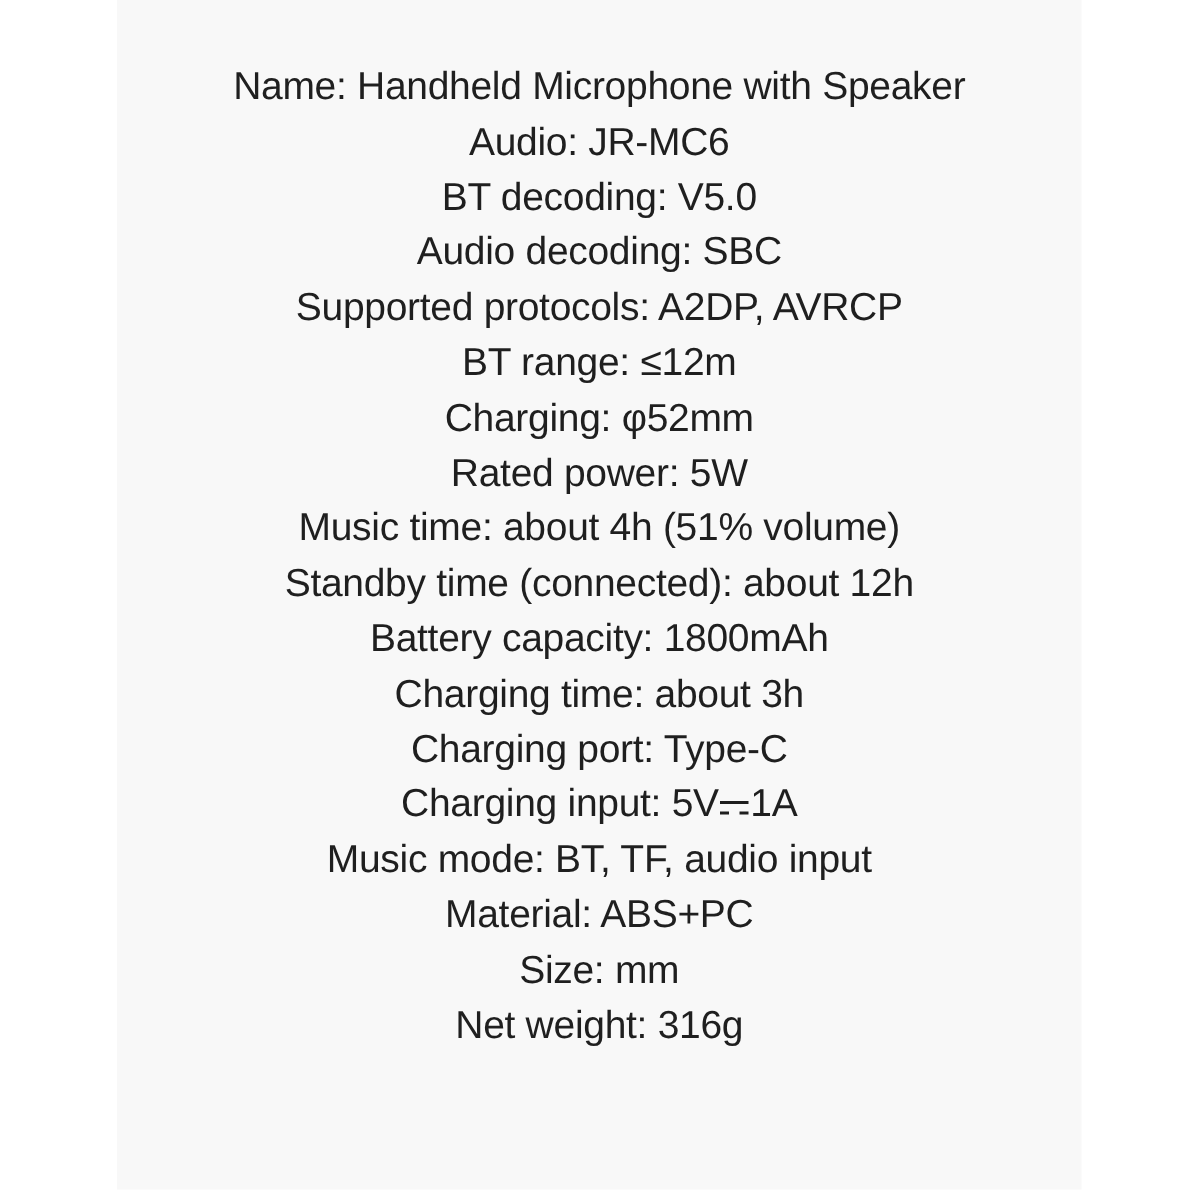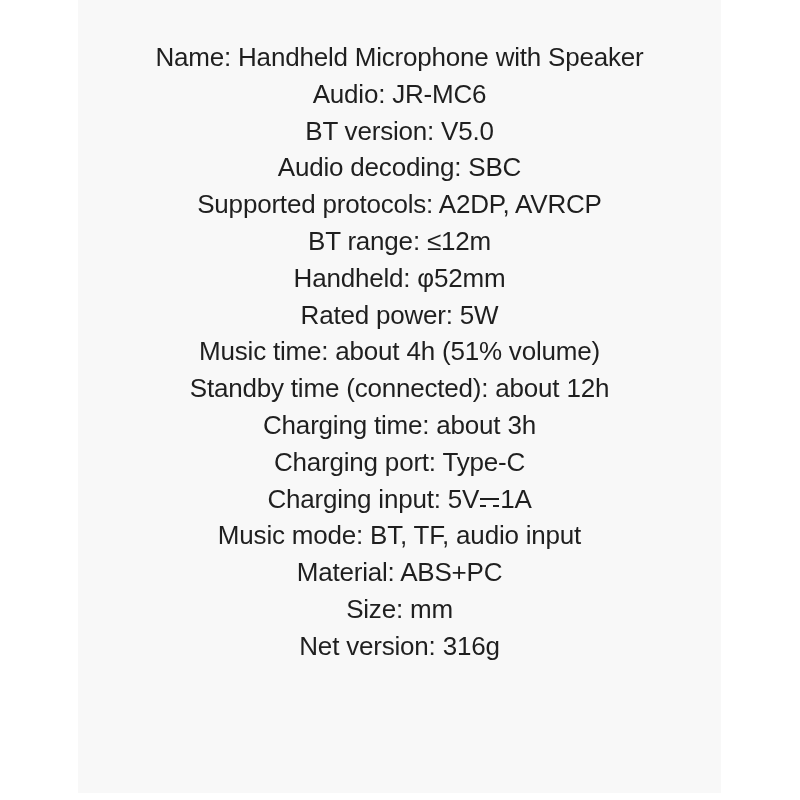--- a/index.html
+++ b/index.html
@@ -53,30 +53,31 @@
   }
 </style>
 </head>
 <body style="background: rgb(255, 255, 255);">
 
 <div class="canvas">
   <div class="spec-panel">
     <div class="spec-list">
         <div class="spec-row">Name: Handheld Microphone with Speaker</div>
         <div class="spec-row">Audio: JR-MC6</div>
-        <div class="spec-row">BT version: V5.0</div>
+        <div class="spec-row">BT decoding: V5.0</div>
         <div class="spec-row">Audio decoding: SBC</div>
         <div class="spec-row">Supported protocols: A2DP, AVRCP</div>
         <div class="spec-row">BT range: ≤12m</div>
-        <div class="spec-row">Handheld: φ52mm</div>
+        <div class="spec-row">Charging: φ52mm</div>
         <div class="spec-row">Rated power: 5W</div>
         <div class="spec-row">Music time: about 4h (51% volume)</div>
         <div class="spec-row">Standby time (connected): about 12h</div>
+        <div class="spec-row">Battery capacity: 1800mAh</div>
         <div class="spec-row">Charging time: about 3h</div>
         <div class="spec-row">Charging port: Type-C</div>
         <div class="spec-row">Charging input: 5V<span class="dc-sym"></span>1A</div>
         <div class="spec-row">Music mode: BT, TF, audio input</div>
         <div class="spec-row">Material: ABS+PC</div>
         <div class="spec-row">Size: mm</div>
-        <div class="spec-row">Net version: 316g</div>
+        <div class="spec-row">Net weight: 316g</div>
       </div>
   </div>
 </div>
 
 </body></html>

